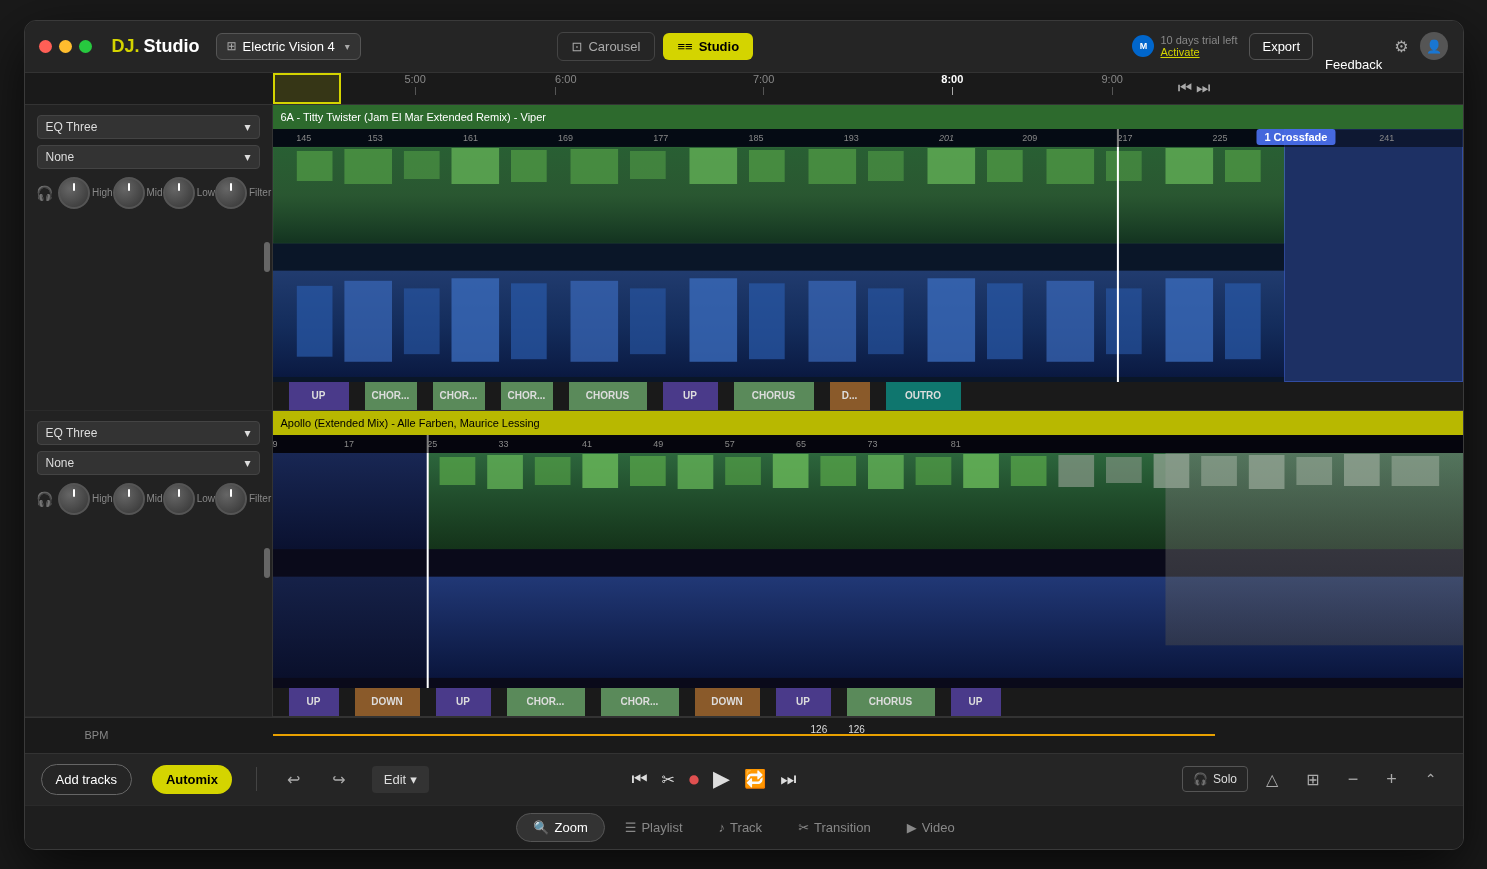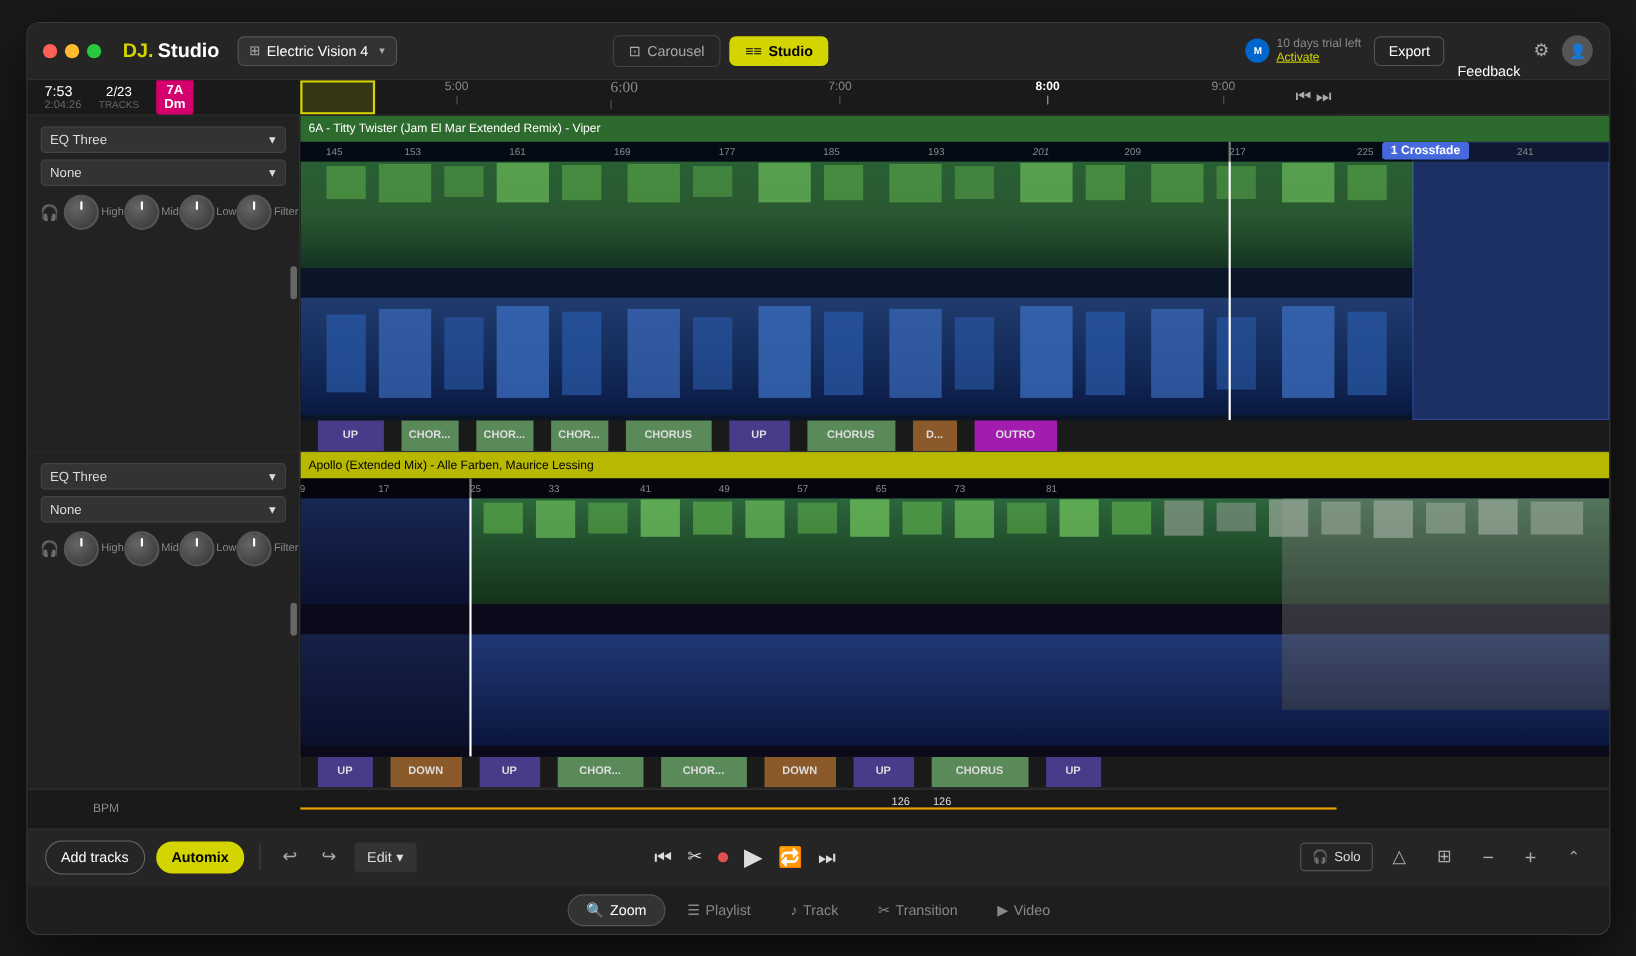--- a/index.html
+++ b/index.html
@@ -158,35 +158,35 @@
       background: #1a1a1a; overflow: hidden;
     }
     .segment {
       height: 100%; display: flex; align-items: center; justify-content: center;
       font-size: 10px; font-weight: 600; padding: 0 4px;
       white-space: nowrap; overflow: hidden; flex-shrink: 0; margin-left: 16px;
     }
     .seg-up { background: #4a3a8a; color: #ddd; }
     .seg-chorus { background: #5a8a5a; color: #ddd; }
     .seg-down { background: #8a5a2a; color: #ddd; }
-    .seg-outro { background: #a21caf; color: #ddd; }
+    .seg-outro { background: #0f766e; color: #ddd; }
     
     .bpm-bar {
       height: 36px; background: #1a1a1a; border-top: 1px solid #333;
       display: flex; align-items: center; padding: 0 248px 0 0; flex-shrink: 0;
       position: relative;
     }
     .bpm-label-area {
       width: 248px; flex-shrink: 0; display: flex; align-items: center;
       padding-left: 60px; font-size: 12px; color: #888;
     }
     
     .bottom-toolbar {
       height: 52px; background: #252525; border-top: 1px solid #333;
-      display: flex; align-items: center; padding: 0 16px; gap: 10px; flex-shrink: 0;
+      display: flex; align-items: center; padding: 0 16px; gap: 20px; flex-shrink: 0;
     }
     .add-tracks-btn {
       background: transparent; border: 1px solid #666; color: #fff;
       padding: 7px 14px; border-radius: 20px; font-size: 13px; cursor: pointer;
     }
     .automix-btn {
       background: #d4d400; border: none; color: #000; font-weight: 600;
       padding: 7px 14px; border-radius: 20px; font-size: 13px; cursor: pointer;
     }
     .toolbar-sep { width: 1px; height: 24px; background: #444; margin: 0 4px; }
@@ -267,43 +267,29 @@
         </div>
       </div>
       <button class="export-btn">Export</button>
       <button class="feedback-btn">Feedback</button>
       <span class="gear-icon">⚙</span>
       <div class="avatar">👤</div>
     </div>
   </div>
 
   <div class="timeline-ruler">
-    <div class="time-display">
-      <div>
-        <div class="time-val">7:53</div>
-        <div style="font-size:10px;color:#666;">2:04:26</div>
-      </div>
-      <div style="text-align:center;">
-        <div class="time-val" style="font-size:12px;">2/23</div>
-        <div class="tracks-label">TRACKS</div>
-      </div>
-      <div class="key-badge">
-        <div>7A</div>
-        <div>Dm</div>
-      </div>
-    </div>
     <div class="ruler-bar" style="position:relative;">
 
       <div style="position:absolute;top:0;left:0;width:68px;height:100%;background:rgba(212,212,0,0.15);border:2px solid #d4d400;"></div>
 
       <div style="position:absolute;left:14%;top:0;height:100%;display:flex;flex-direction:column;align-items:center;color:#888;font-size:11px;pointer-events:none;">
         <span>5:00</span>
         <div style="width:1px;height:8px;background:#555;margin-top:2px;"></div>
       </div>
-      <div style="position:absolute;left:30%;top:0;height:100%;display:flex;flex-direction:column;align-items:flex-start;color:#888;font-size:14px;pointer-events:none;font-family:Liberation Serif, serif;">
+      <div style="position:absolute;left:30%;top:0;height:100%;display:flex;flex-direction:column;align-items:flex-start;color:#888;font-size:11px;pointer-events:none;">
         <span>6:00</span>
         <div style="width:1px;height:8px;background:#555;margin-top:2px;"></div>
       </div>
       <div style="position:absolute;left:51%;top:0;height:100%;display:flex;flex-direction:column;align-items:center;color:#888;font-size:11px;pointer-events:none;">
         <span>7:00</span>
         <div style="width:1px;height:8px;background:#555;margin-top:2px;"></div>
       </div>
       <div style="position:absolute;left:71%;top:0;height:100%;display:flex;flex-direction:column;align-items:center;color:#888;font-size:11px;pointer-events:none;">
         <span style="color:#fff;font-weight:600;">8:00</span>
         <div style="width:1px;height:8px;background:#aaa;margin-top:2px;"></div>
@@ -410,21 +396,21 @@
               <span style="position:absolute;left:2%;font-size:9px;color:#888;">145</span>
               <span style="position:absolute;left:8%;font-size:9px;color:#888;">153</span>
               <span style="position:absolute;left:16%;font-size:9px;color:#888;">161</span>
               <span style="position:absolute;left:24%;font-size:9px;color:#888;">169</span>
               <span style="position:absolute;left:32%;font-size:9px;color:#888;">177</span>
               <span style="position:absolute;left:40%;font-size:9px;color:#888;">185</span>
               <span style="position:absolute;left:48%;font-size:9px;color:#888;">193</span>
               <span style="position:absolute;left:56%;font-size:9px;color:#888;font-style:italic;">201</span>
               <span style="position:absolute;left:63%;font-size:9px;color:#888;">209</span>
               <span style="position:absolute;left:71%;font-size:9px;color:#888;">217</span>
-              <span style="position:absolute;left:79%;font-size:9px;color:#888;margin-left:21px;">225</span>
+              <span style="position:absolute;left:79%;font-size:9px;color:#888;">225</span>
               <span style="position:absolute;left:86%;font-size:9px;color:#888;">233</span>
               <span style="position:absolute;left:93%;font-size:9px;color:#888;">241</span>
             </div>
 
             <svg width="100%" height="100%" style="position:absolute;top:0;left:0;" preserveAspectRatio="none">
 
               <defs>
                 <linearGradient id="waveGradGreen" x1="0" y1="0" x2="0" y2="1">
                   <stop offset="0%" stop-color="#3a8a3a" stop-opacity="0.9"></stop>
                   <stop offset="50%" stop-color="#4a9a3a" stop-opacity="0.7"></stop>

